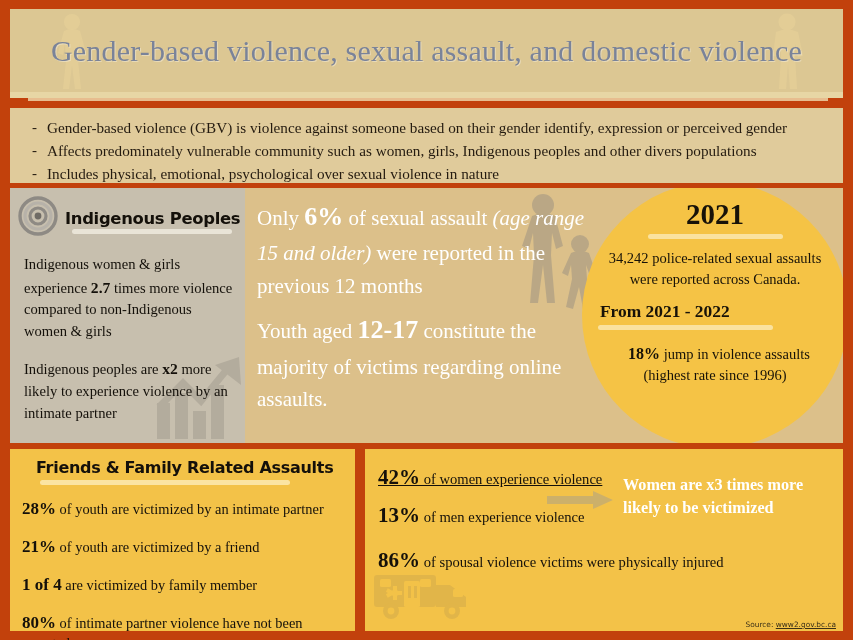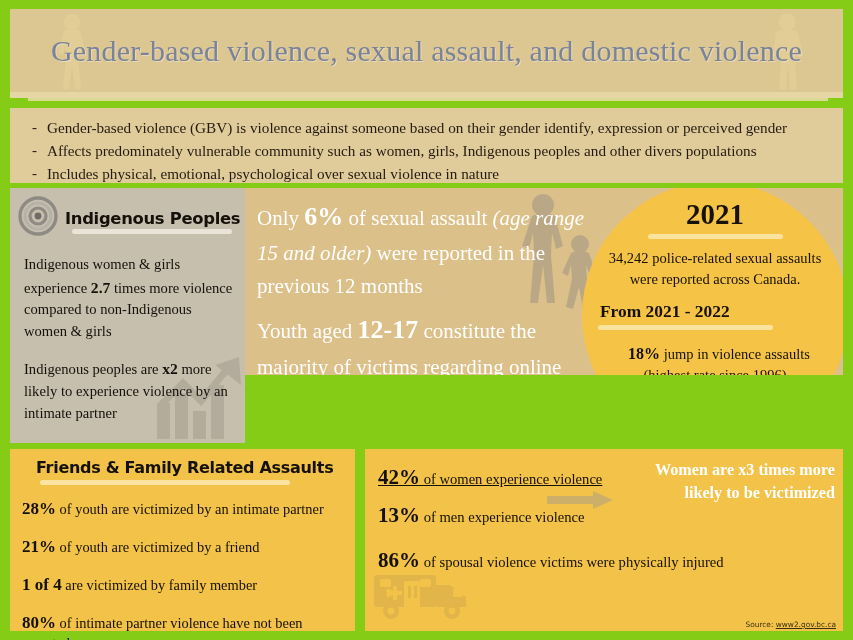--- a/index.html
+++ b/index.html
@@ -1,21 +1,21 @@
 <!DOCTYPE html>
 <html><head>
 <meta charset="utf-8">
 <style>
   html,body{margin:0;padding:0;}
   body{
     width:853px;height:640px;overflow:hidden;
     background:#f2c445;
     font-family:"Liberation Serif", serif;
   }
-  #page{position:relative;width:853px;height:640px;background:#84cc16;}
+  #page{position:relative;width:853px;height:640px;background:#c2410c;}
 
   
   .header-band{
     position:absolute;left:10px;top:9px;width:833px;height:83px;
     background:#dcc793;overflow:hidden;
   }
   .sil{position:absolute;top:2px;opacity:.30;}
   .sil svg{display:block;}
   .sil-left{left:34px;}
   .sil-right{right:28px;}
@@ -65,21 +65,21 @@
     background:#efeade;border-radius:3px;opacity:.85;
   }
   .indig-body{position:relative;padding:14px 10px 0 14px;z-index:2;}
   .indig-body p{
     margin:0 0 15px 0;font-size:14.6px;line-height:1.48;color:#14100a;
   }
   .indig-body b{font-weight:bold;font-size:15.6px;}
   .growth{position:absolute;right:-4px;bottom:-2px;opacity:.55;z-index:1;}
 
   .panel-center{
-    position:absolute;left:235px;top:0;width:598px;height:187px;
+    position:absolute;left:235px;top:0;width:598px;height:255px;
     background:#dcc08a;overflow:hidden;
   }
   .family-sil{position:absolute;left:268px;top:4px;opacity:.42;}
   .center-txt{position:relative;z-index:3;padding:9px 14px 0 12px;}
   .center-txt p{
     margin:0 0 8px 0;color:#ffffff;font-size:21px;line-height:1.55;
     max-width:330px;
   }
   .center-txt .big{font-weight:bold;font-size:26px;}
   .center-txt .ital{font-style:italic;}
@@ -129,21 +129,21 @@
   .panel-ff b{font-weight:bold;font-size:17px;}
 
   .panel-stats{
     position:absolute;left:355px;top:0;width:478px;height:182px;
     background:#f3c248;overflow:hidden;
   }
   .st{position:absolute;font-size:14.6px;line-height:1.2;color:#14100a;}
   .st b{font-weight:bold;font-size:21px;}
   .arrow{position:absolute;left:182px;top:40px;opacity:.55;}
   .callout{
-    position:absolute;left:258px;top:10px;width:212px;text-align:right;
+    position:absolute;left:258px;top:25px;width:212px;text-align:left;
     color:#ffffff;font-weight:bold;font-size:16.2px;line-height:1.45;
   }
   .ambulance{position:absolute;left:7px;bottom:4px;opacity:.55;}
   .bigline{
     position:absolute;left:100px;top:127px;width:372px;text-align:center;
     font-size:14.6px;line-height:1.33;color:#14100a;
   }
   .bigline b{font-weight:bold;font-size:19px;}
   .source{
     position:absolute;right:7px;bottom:2px;

